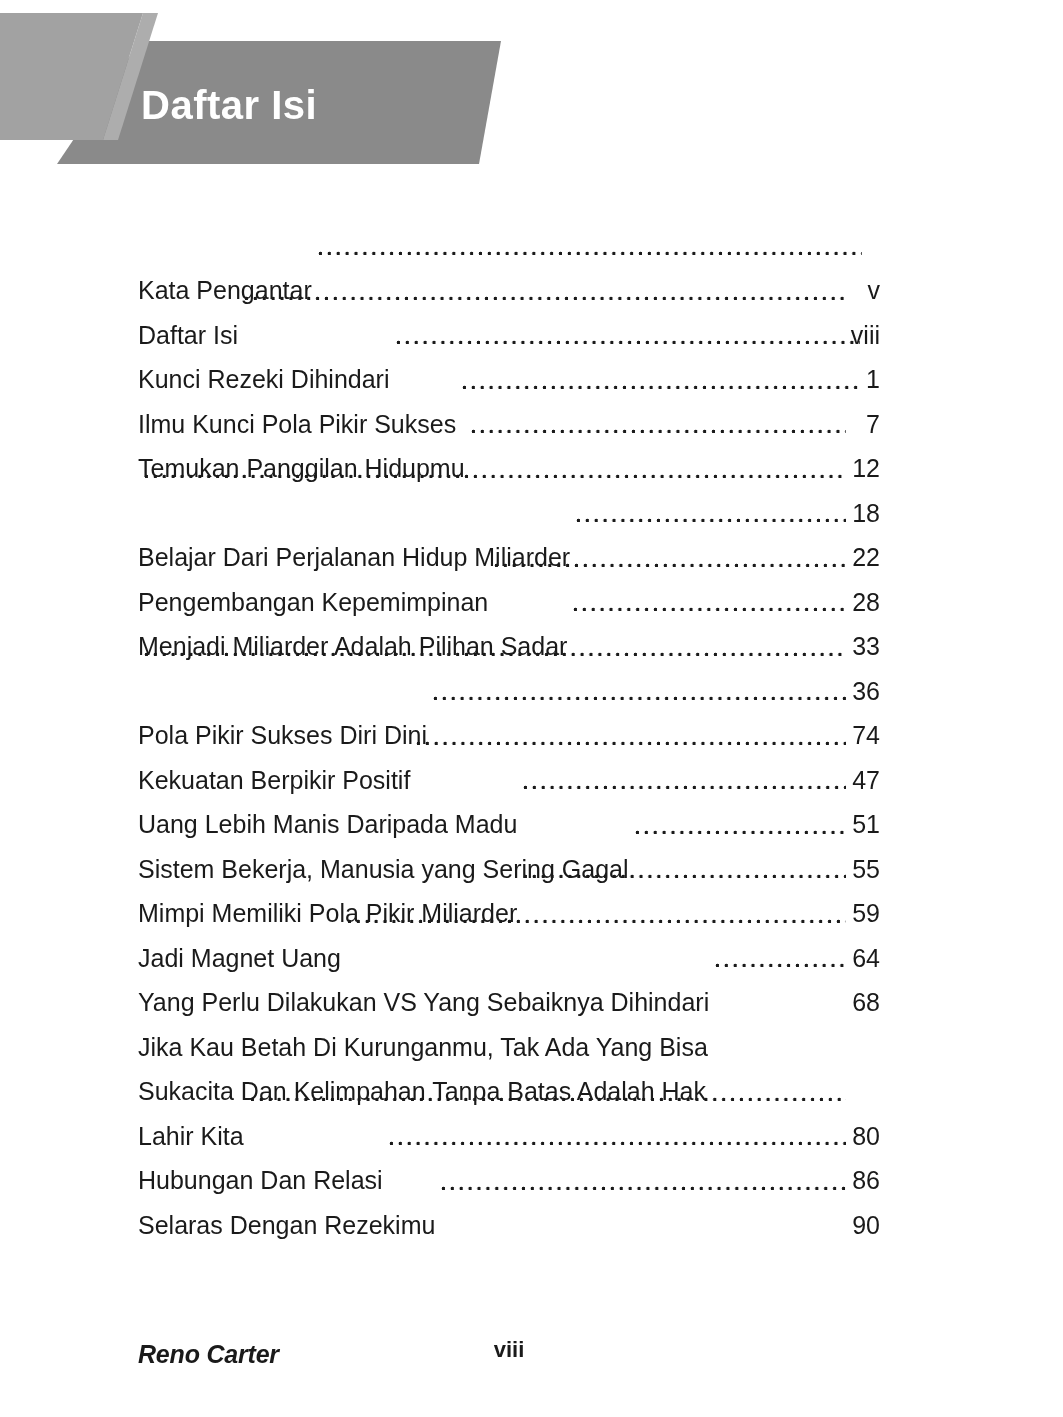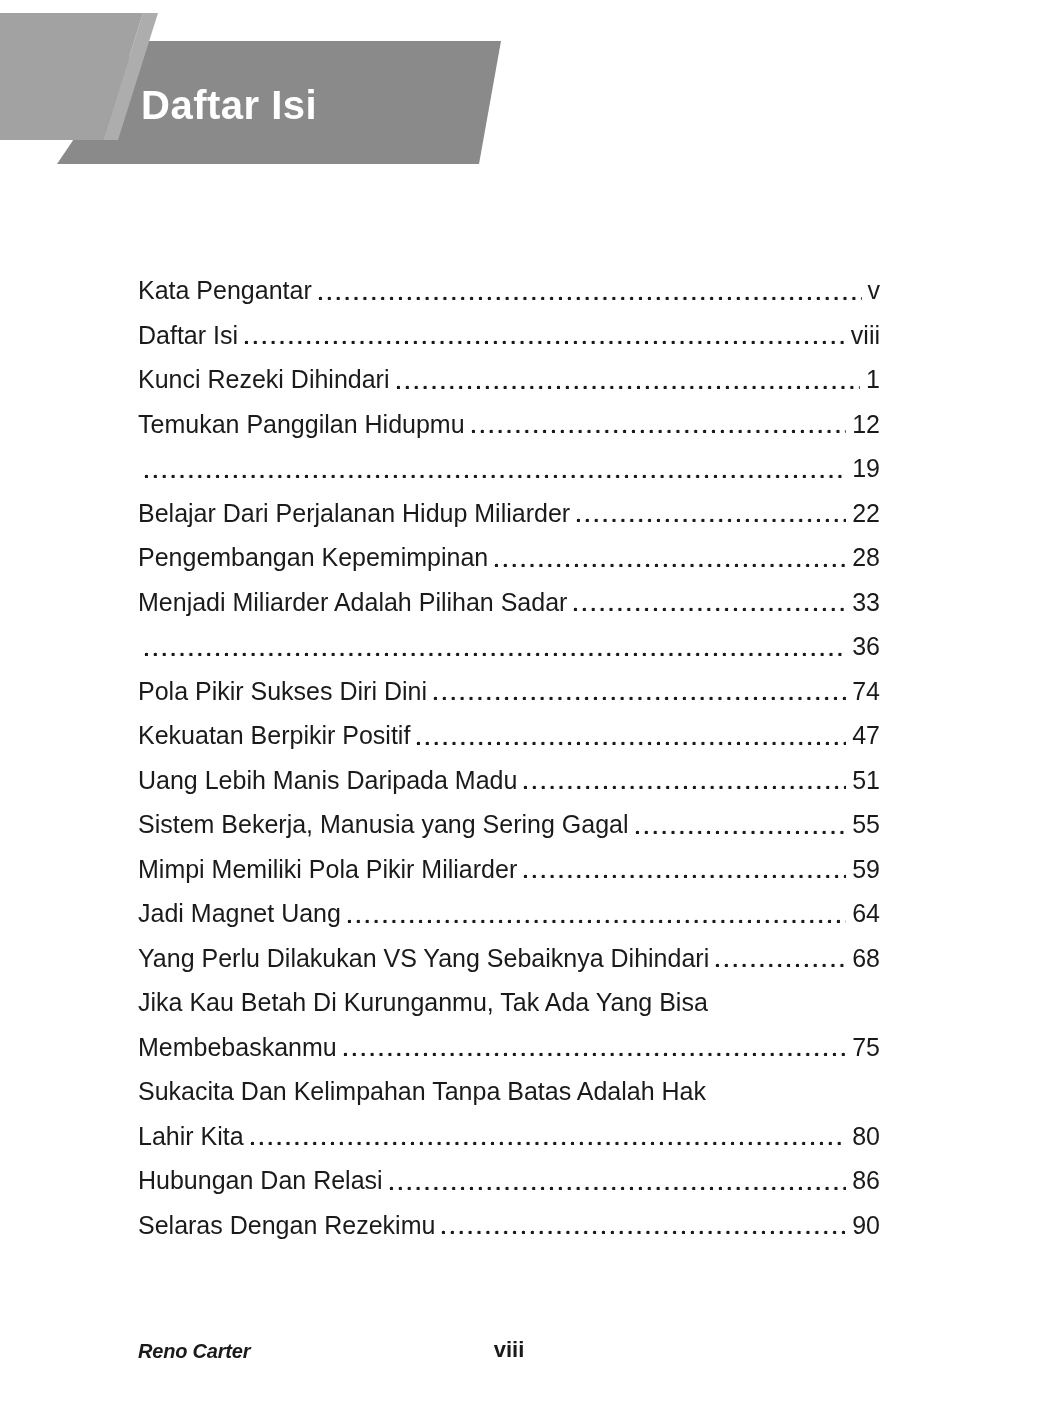--- a/index.html
+++ b/index.html
@@ -53,21 +53,21 @@
     top:268px;
     width:742px;
     list-style:none;
     color:var(--ink);
     font-size:25px;
     line-height:44.5px;
   }
   .toc .row{
     display:flex;
     height:44.5px;
-    align-items:flex-end;
+    align-items:flex-start;
   }
   .toc .t{white-space:nowrap;}
   .toc .leader{
     flex:1 1 auto;
     min-width:12px;
     position:relative;
   }
   .toc .leader::after{
     content:"";
     position:absolute;
@@ -83,21 +83,21 @@
     white-space:nowrap;
     padding-left:3px;
     text-align:right;
   }
 
   
   .footer-author{
     position:absolute;
     left:138px;
     top:1340px;
-    font-size:20px;
+    font-size:25px;
     font-weight:700;
     font-style:italic;
     letter-spacing:-0.2px;
     color:var(--ink);
     white-space:nowrap;
   }
   .footer-folio{
     position:absolute;
     left:138px;
     top:1337px;
@@ -130,27 +130,32 @@
         <span class="t">Daftar Isi</span>
         <span class="leader"></span>
         <span class="pg">viii</span>
       </li>
       <li class="row">
         <span class="t">Kunci Rezeki Dihindari</span>
         <span class="leader"></span>
         <span class="pg">1</span>
       </li>
       <li class="row">
+        <span class="t">Ilmu Kunci Pola Pikir Sukses</span>
+        <span class="leader"></span>
+        <span class="pg">7</span>
+      </li>
+      <li class="row">
         <span class="t">Temukan Panggilan Hidupmu</span>
         <span class="leader"></span>
         <span class="pg">12</span>
       </li>
       <li class="row">
         <span class="leader"></span>
-        <span class="pg">19</span>
+        <span class="pg">18</span>
       </li>
       <li class="row">
         <span class="t">Belajar Dari Perjalanan Hidup Miliarder</span>
         <span class="leader"></span>
         <span class="pg">22</span>
       </li>
       <li class="row">
         <span class="t">Pengembangan Kepemimpinan</span>
         <span class="leader"></span>
         <span class="pg">28</span>
@@ -194,25 +199,20 @@
         <span class="leader"></span>
         <span class="pg">64</span>
       </li>
       <li class="row">
         <span class="t">Yang Perlu Dilakukan VS Yang Sebaiknya Dihindari</span>
         <span class="leader"></span>
         <span class="pg">68</span>
       </li>
       <li class="row">
         <span class="t">Jika Kau Betah Di Kurunganmu, Tak Ada Yang Bisa</span>
-      </li>
-      <li class="row">
-        <span class="t">Membebaskanmu</span>
-        <span class="leader"></span>
-        <span class="pg">75</span>
       </li>
       <li class="row">
         <span class="t">Sukacita Dan Kelimpahan Tanpa Batas Adalah Hak</span>
       </li>
       <li class="row">
         <span class="t">Lahir Kita</span>
         <span class="leader"></span>
         <span class="pg">80</span>
       </li>
       <li class="row">

